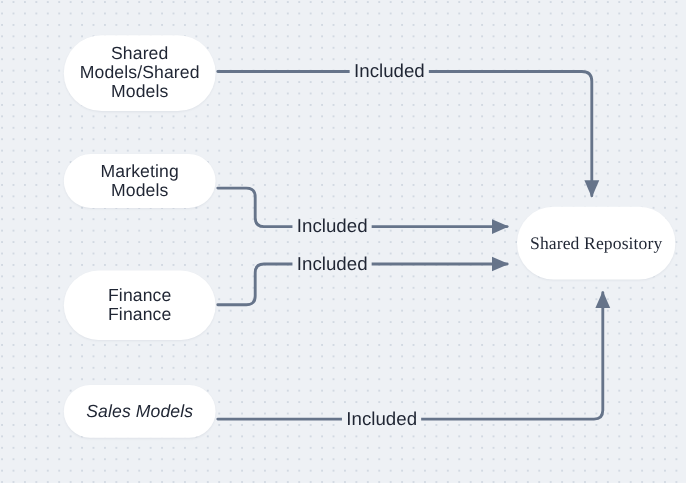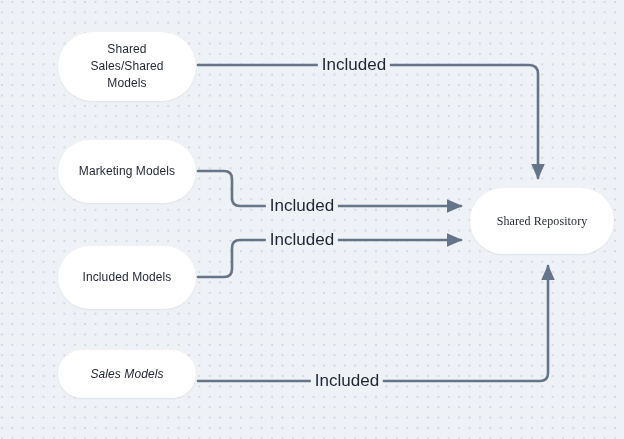--- a/index.html
+++ b/index.html
@@ -31,21 +31,21 @@
   .node {
     position: absolute;
     background: #ffffff;
     border-radius: 999px;
     box-shadow: 0 1px 2px rgba(40, 55, 80, 0.07);
     display: flex;
     align-items: center;
     justify-content: center;
     text-align: center;
     color: #1f2533;
-    font-size: 12px;
+    font-size: 16px;
     line-height: 17px;
     letter-spacing: 0.1px;
     box-sizing: border-box;
     padding: 4px 10px;
     z-index: 2;
   }
   .edge-label {
     position: absolute;
     transform: translate(-50%, -50%);
     background: #eef1f5;
@@ -74,31 +74,31 @@
     <path d="M198,171 L224,171 Q232,171 232,179 L232,198 Q232,206 240,206 L461,206" fill="none" stroke="#66748a" stroke-width="2.6" stroke-linecap="round" marker-end="url(#arrowhead)"></path>
 
     <path d="M198,277 L224,277 Q232,277 232,269 L232,248 Q232,240 240,240 L461,240" fill="none" stroke="#66748a" stroke-width="2.6" stroke-linecap="round" marker-end="url(#arrowhead)"></path>
 
     <path d="M198,381 L540,381 Q548,381 548,373 L548,266" fill="none" stroke="#66748a" stroke-width="2.6" stroke-linecap="round" marker-end="url(#arrowhead)"></path>
   </svg>
 
   <div class="node" style="left:58px; top:32px; width:138px; height:69px;">
     <span>
       <span>Shared</span><br>
-      <span>Sales/Shared</span><br>
+      <span>Models/Shared</span><br>
       <span>Models</span>
     </span>
   </div>
 
-  <div class="node" style="left:58px; top:140px; width:138px; height:63px;">
+  <div class="node" style="left:58px; top:140px; width:138px; height:49px;">
     <span>Marketing Models</span>
   </div>
 
   <div class="node" style="left:58px; top:246px; width:138px; height:63px;">
-    <span>Included Models</span>
+    <span>Finance Finance</span>
   </div>
 
   <div class="node" style="left:58px; top:350px; width:138px; height:48px;font-style:italic;">
     <span>Sales Models</span>
   </div>
 
   <div class="node" style="left:470px; top:188px; width:144px; height:66px;font-family:Liberation Serif, serif;">
     <span>Shared Repository</span>
   </div>
 

